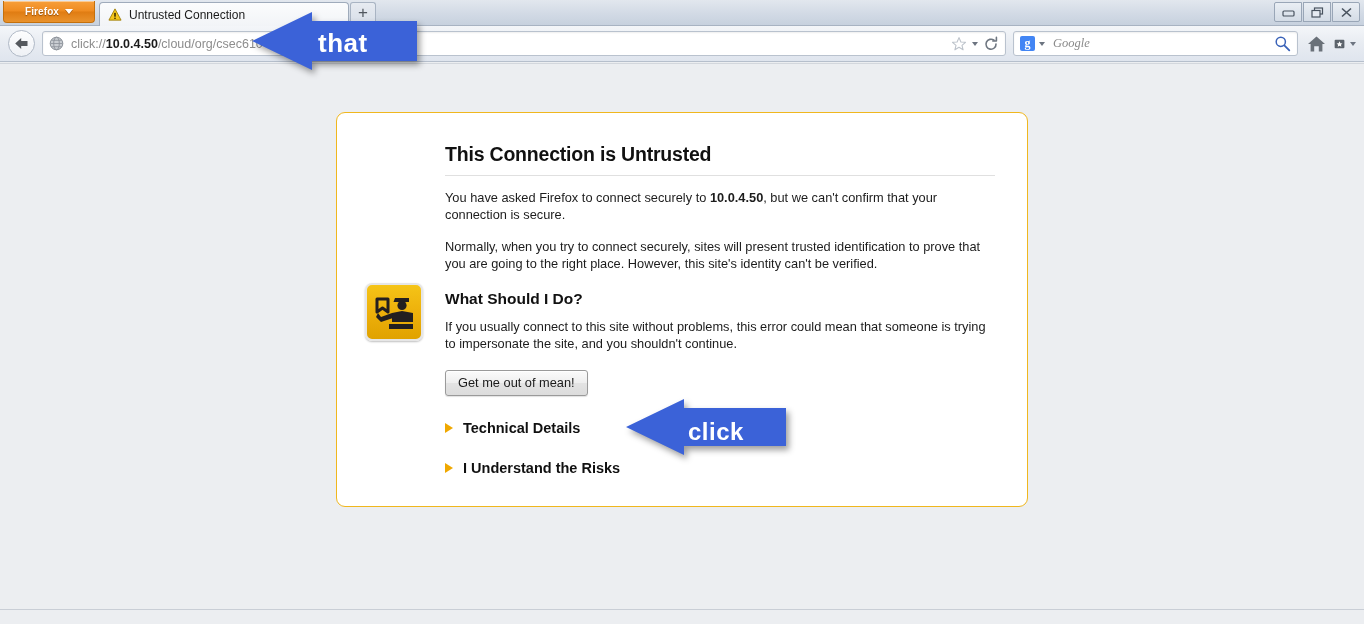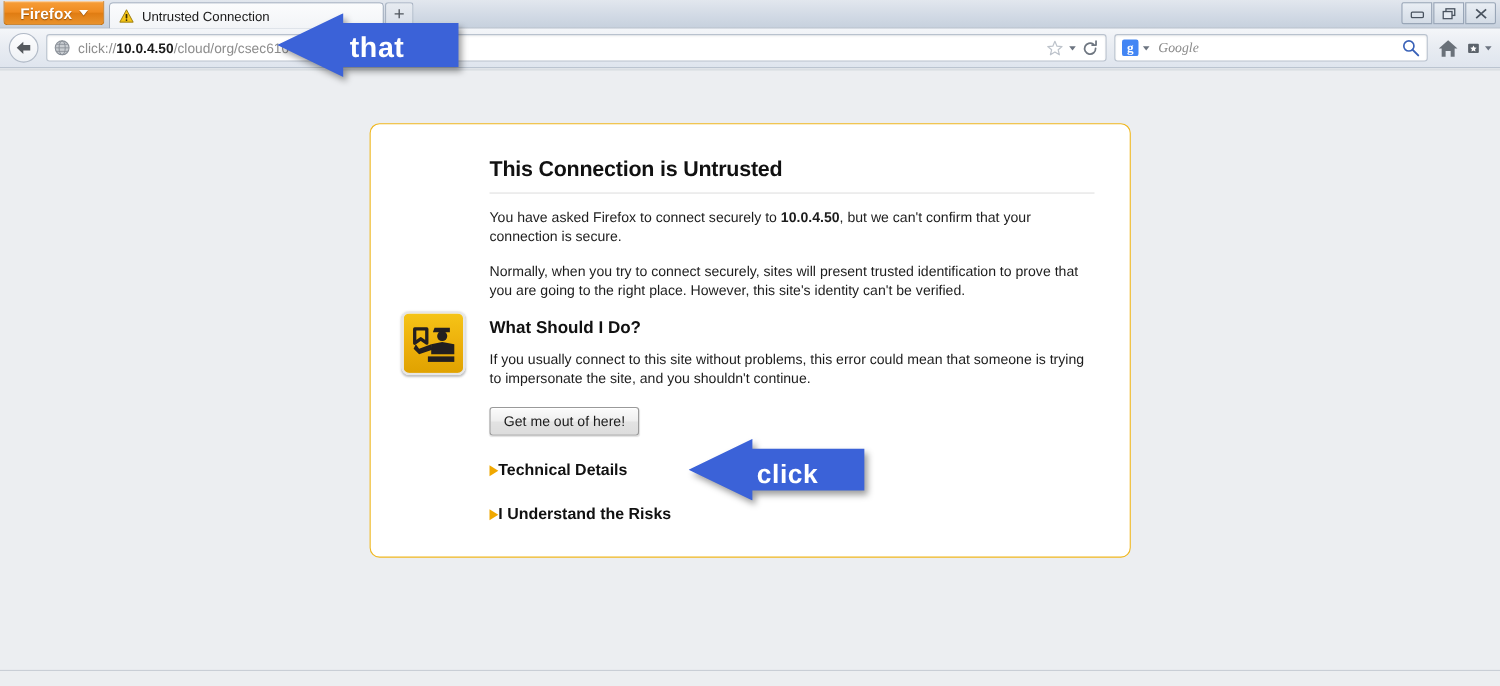--- a/index.html
+++ b/index.html
@@ -39,21 +39,21 @@
     border-top: none;
     box-shadow: inset 0 1px 0 rgba(255,255,255,.45);
     display: flex;
     align-items: center;
     justify-content: center;
     gap: 6px;
     cursor: pointer;
   }
   .firefox-button .ff-label {
     color: #ffffff;
-    font-size: 14px;
+    font-size: 10px;
     font-weight: bold;
     text-shadow: 0 1px 1px rgba(120,60,0,.75);
     letter-spacing: .1px;
   }
   .ff-caret {
     width: 0; height: 0;
     border-left: 4px solid transparent;
     border-right: 4px solid transparent;
     border-top: 5px solid #ffffff;
     filter: drop-shadow(0 1px 0 rgba(120,60,0,.6));
@@ -290,20 +290,21 @@
     border-radius: 3px;
     box-shadow: 0 1px 1px rgba(0,0,0,.12), inset 0 1px 0 #ffffff;
     cursor: pointer;
     margin-top: 3px;
     font-family: "Liberation Sans", sans-serif;
   }
 
   .expander {
     display: flex;
     align-items: center;
+    gap: 10px;
     margin-top: 24px;
     cursor: pointer;
     width: max-content;
   }
   .tri {
     width: 0; height: 0;
     border-top: 5px solid transparent;
     border-bottom: 5px solid transparent;
     border-left: 8px solid #f0a800;
     flex: 0 0 auto;
@@ -468,21 +469,21 @@
           <h1 class="err-title">This Connection is Untrusted</h1>
 
           <p class="err-p"><span>You have asked Firefox to connect securely to </span><b>10.0.4.50</b><span>, but we can't confirm that your connection is secure.</span></p>
 
           <p class="err-p">Normally, when you try to connect securely, sites will present trusted identification to prove that you are going to the right place. However, this site's identity can't be verified.</p>
 
           <h2 class="err-h2">What Should I Do?</h2>
 
           <p class="err-p">If you usually connect to this site without problems, this error could mean that someone is trying to impersonate the site, and you shouldn't continue.</p>
 
-          <button class="escape-btn">Get me out of here!</button>
+          <button class="escape-btn">Get me out of mean!</button>
 
           <div class="expander">
             <span class="tri"></span>
             <span class="expander-label">Technical Details</span>
           </div>
 
           <div class="expander">
             <span class="tri"></span>
             <span class="expander-label">I Understand the Risks</span>
           </div>

